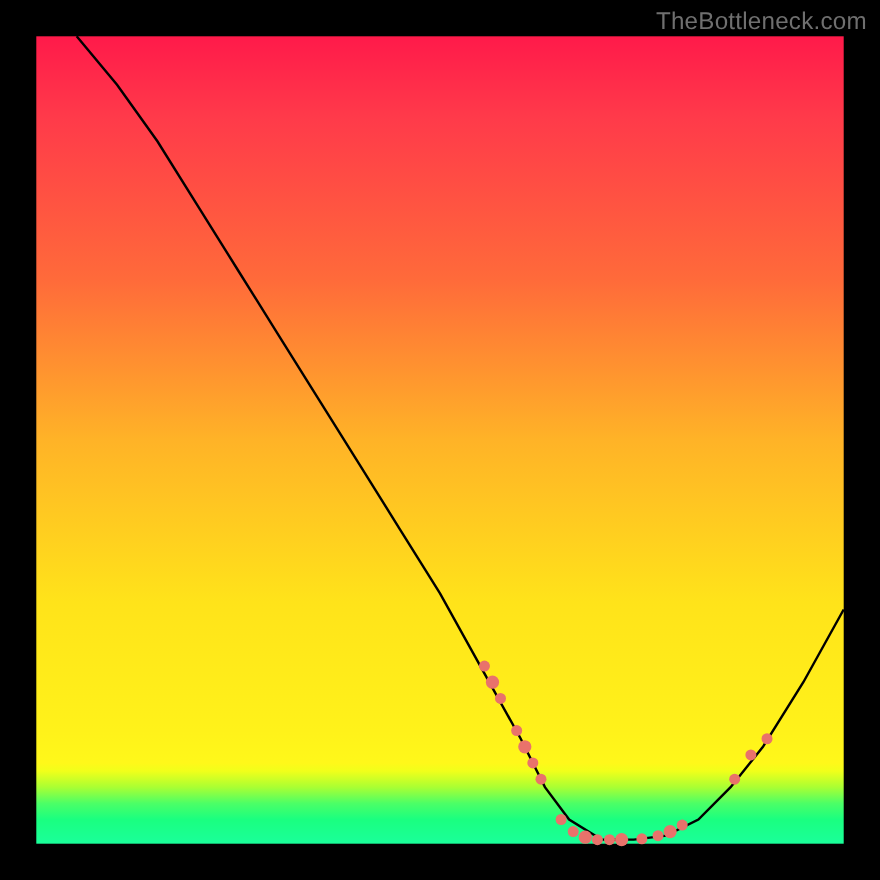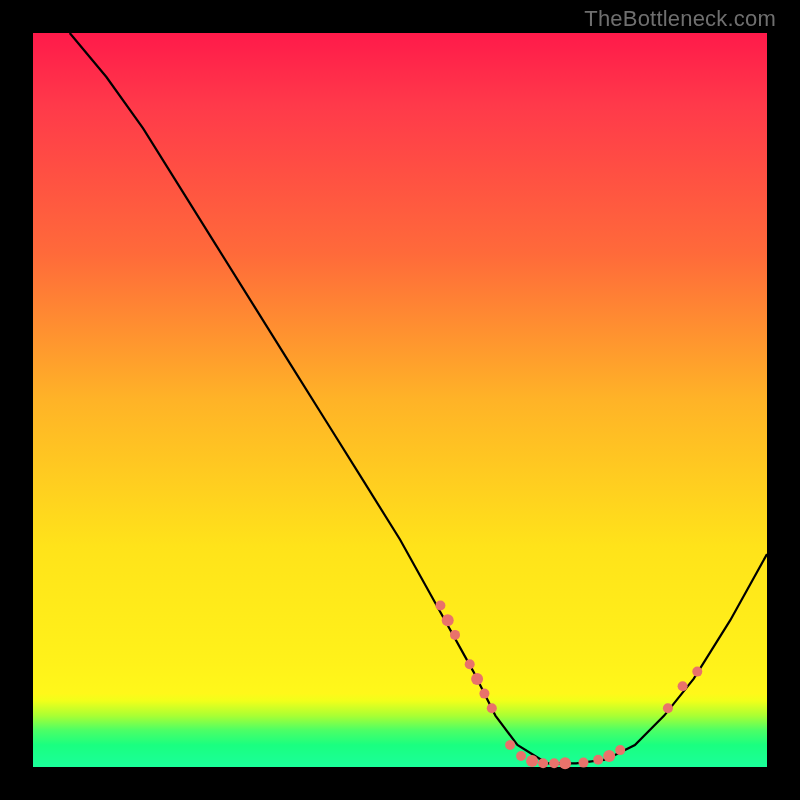--- a/index.html
+++ b/index.html
@@ -37,21 +37,21 @@
       #f1ff1a 91%,
       #aaff33 93%,
       #4cff66 95%,
       #1aff80 97%,
       #1aff9a 100%
     );
   }
   .watermark {
     position: absolute;
     top: 6px;
-    right: 24px;
+    right: 12px;
     font-family: Arial, Helvetica, sans-serif;
     font-size: 22px;
     color: #6f6f6f;
     letter-spacing: 0.2px;
     user-select: none;
   }
   svg.curve {
     position: absolute;
     left: 0;
     top: 0;

